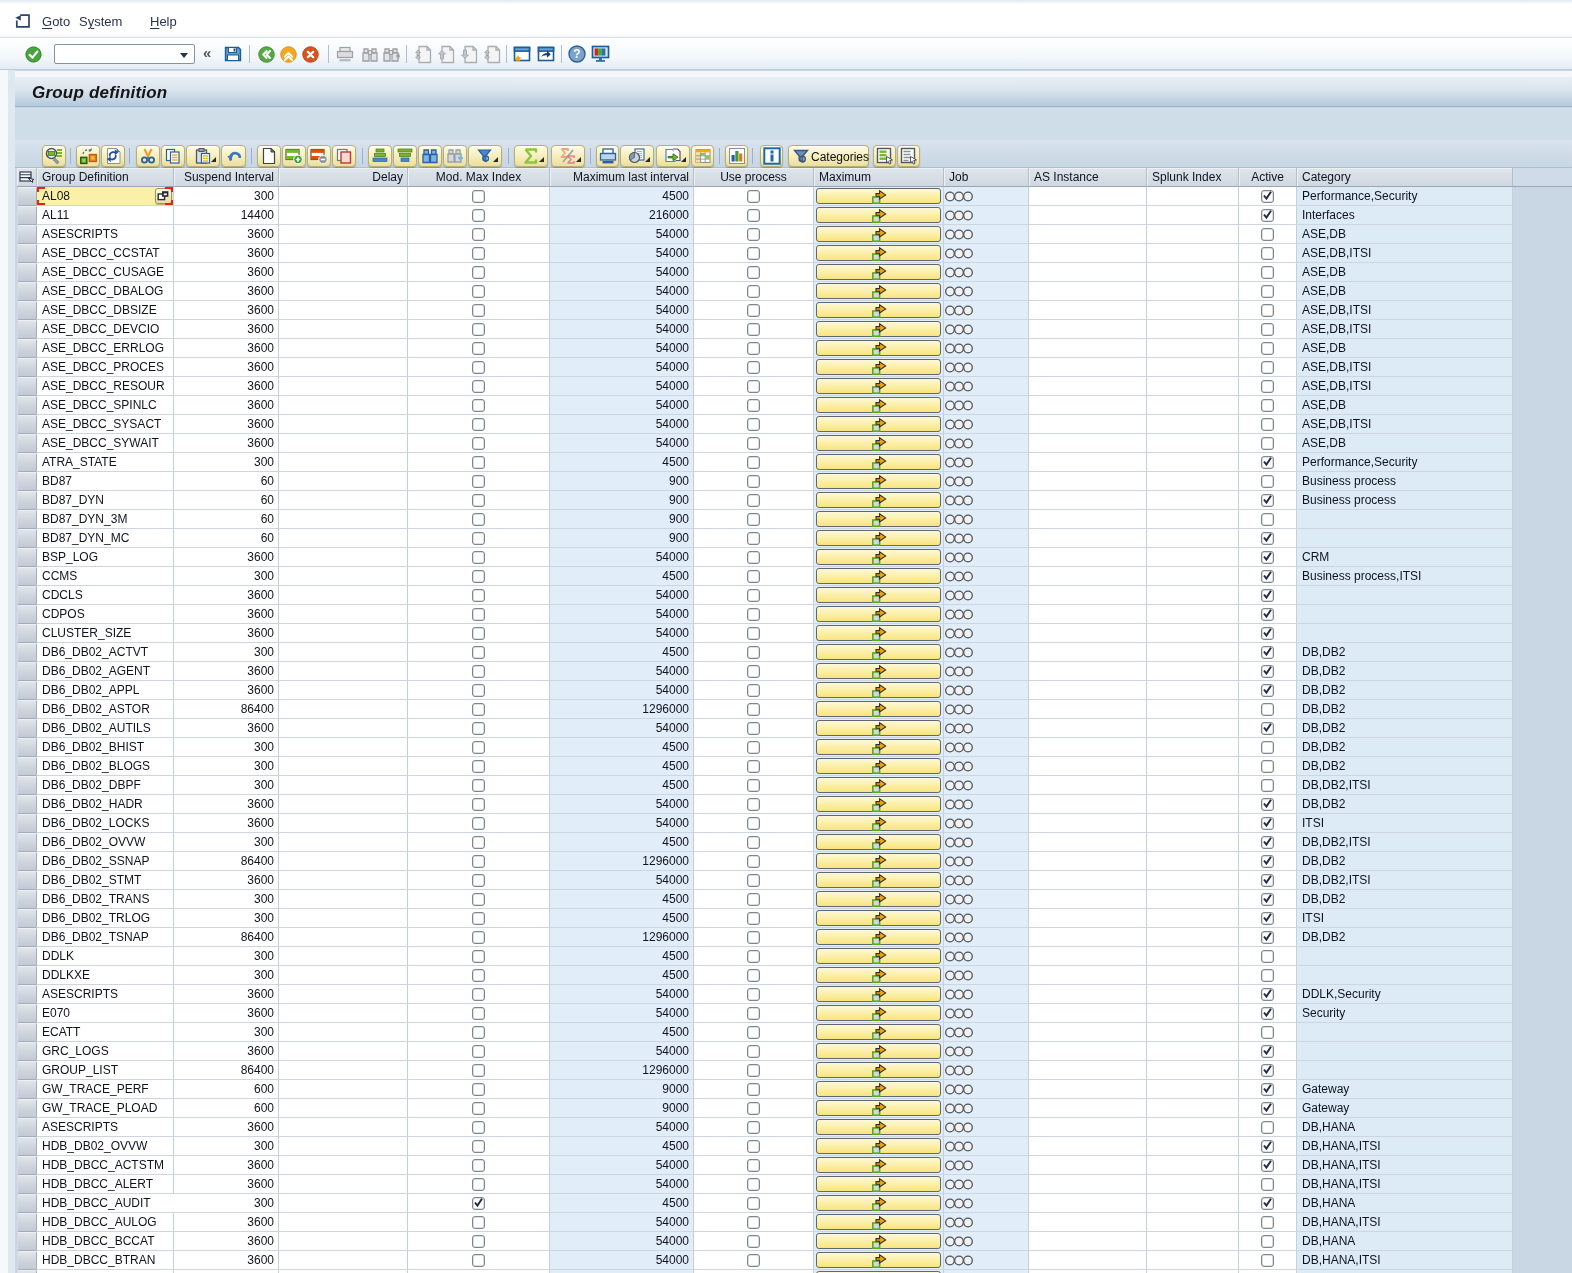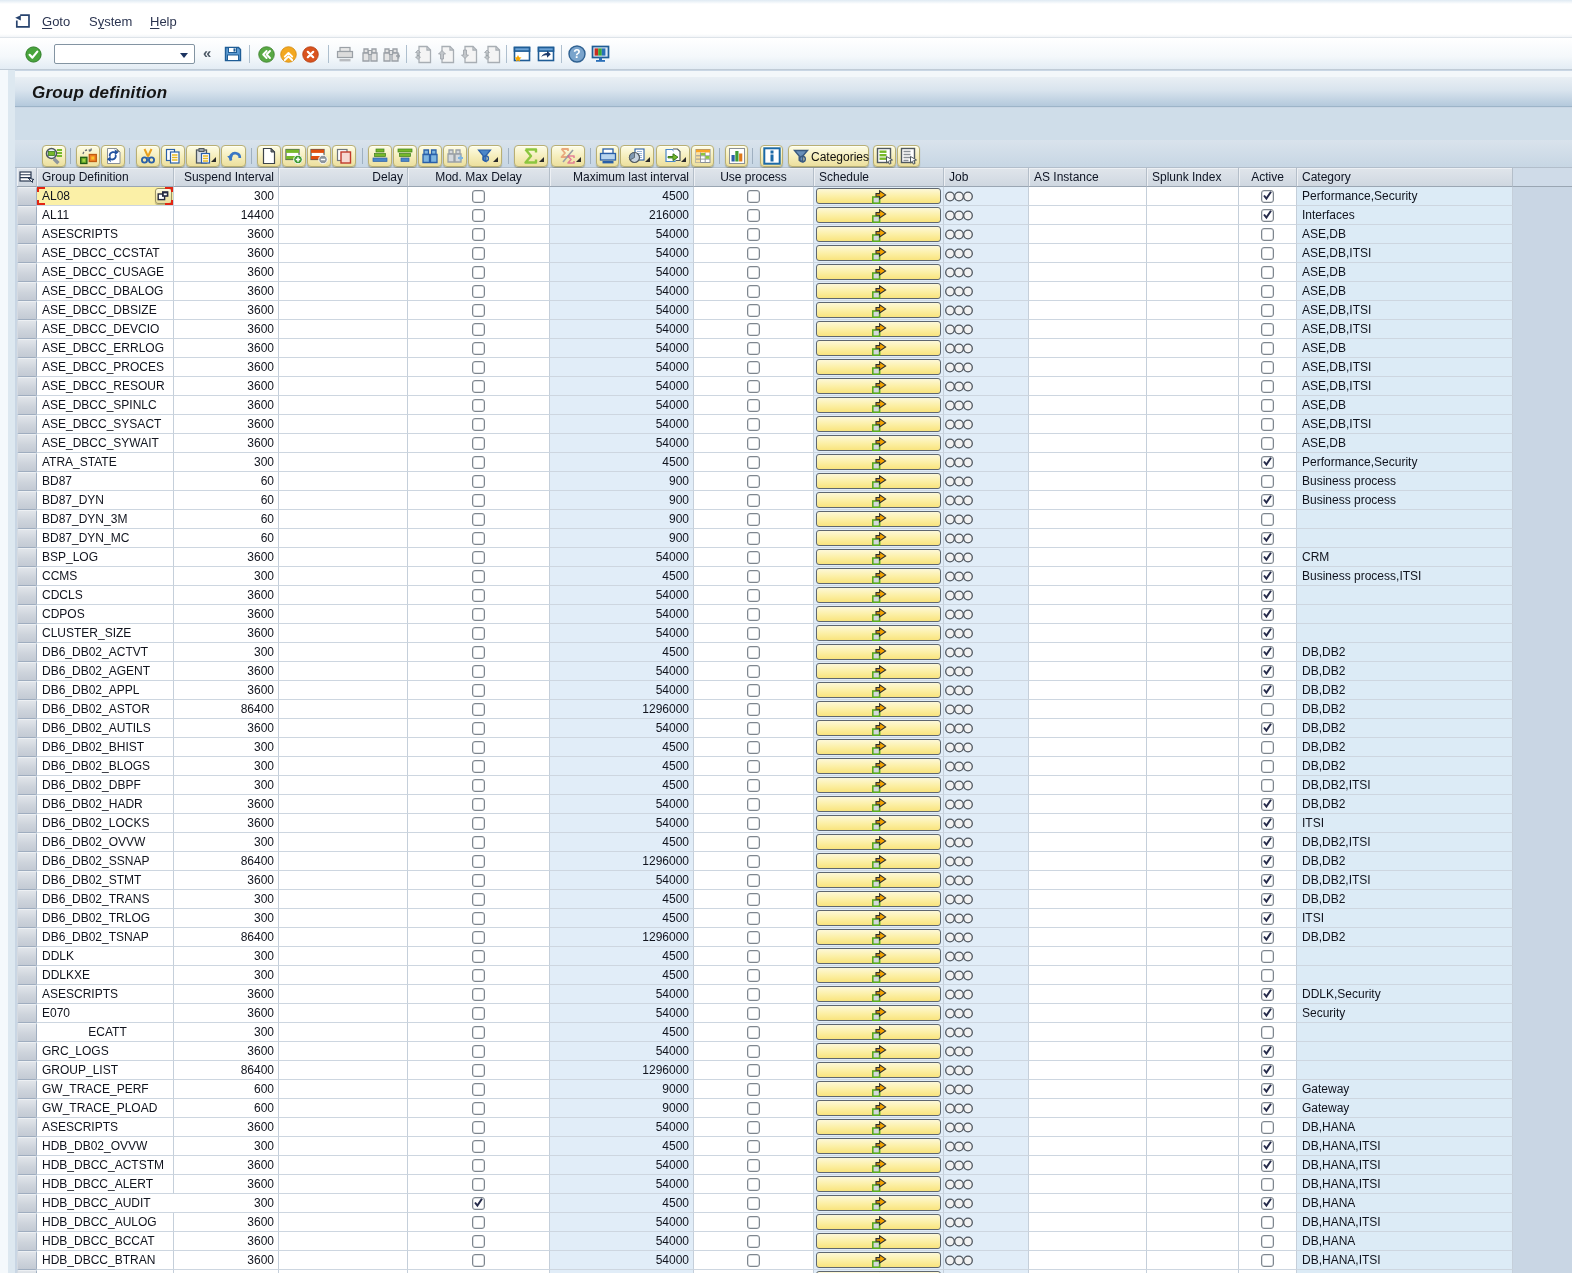--- a/index.html
+++ b/index.html
@@ -76,21 +76,21 @@
       <div class="t">Group definition</div>
     </div>
 <div class="abs" id="strip"></div>
 <div class="abs" id="tbar2"></div>
 <div class="abs" id="lmargin"></div>
 <svg class="abs" style="left:14px;top:14px" width="16" height="14" viewBox="0 0 16 14">
 <path d="M6.2 1.2 H15 V12.8 H2.8 V6.4" fill="none" stroke="#27436e" stroke-width="1.7"></path>
 <path d="M1.2 3.8 L6.8 1.2 L6.8 6.4 Z" fill="#27436e"></path>
 </svg>
 <div class="mitem" style="left:42px"><u>G</u>oto</div>
-<div class="mitem" style="left:89px">S<u>y</u>stem</div>
+<div class="mitem" style="left:79px">S<u>y</u>stem</div>
 <div class="mitem" style="left:150px"><u>H</u>elp</div>
 <svg class="abs" style="left:25px;top:46px" width="17" height="17" viewBox="0 0 17 17">
 <circle cx="8.5" cy="8.5" r="7.6" fill="#48a43c" stroke="#2e7d27" stroke-width="1"></circle>
 <path d="M4.6 8.8 L7.4 11.6 L12.3 5.6" fill="none" stroke="#fff" stroke-width="2.2" stroke-linecap="round" stroke-linejoin="round"></path>
 </svg>
 <div class="abs" id="cmdbox"></div>
 <div class="chev" style="left:203px">«</div>
 <svg class="abs" style="left:224px;top:45px" width="18" height="18" viewBox="0 0 18 18">
 <path d="M1.5 2.5 H14.5 L16.5 4.5 V15.5 H1.5 Z" fill="#5d9bd2" stroke="#1f5d96" stroke-width="1.4"></path>
 <rect x="4.5" y="2.5" width="8" height="5" fill="#fff" stroke="#1f5d96" stroke-width="1"></rect>
@@ -378,24 +378,24 @@
       <svg width="19" height="19" viewBox="0 0 19 19">
 <rect x="2" y="2" width="13" height="14" fill="#fff" stroke="#4f585f" stroke-width="1.4"></rect>
 <path d="M4 5 h7 M4 8 h7 M4 11 h7 M4 14 h5" stroke="#8a9097" stroke-width="1.3"></path>
 <path d="M11 10 L17 13.5 L14.2 14 L15.5 17 L13.8 17.6 L12.8 14.8 L11 16.5 Z" fill="#fff" stroke="#4f585f" stroke-width="1"></path>
 </svg>
     </div>
 <div class="hcell" style="left:17px;width:20px;padding-left:5px;"></div>
 <div class="hcell" style="left:37px;width:137px;padding-left:5px;">Group Definition</div>
 <div class="hcell" style="left:174px;width:105px;text-align:right;padding-right:4px;">Suspend Interval</div>
 <div class="hcell" style="left:279px;width:129px;text-align:right;padding-right:4px;">Delay</div>
-<div class="hcell" style="left:408px;width:142px;text-align:center;">Mod. Max Delay</div>
+<div class="hcell" style="left:408px;width:142px;text-align:center;">Mod. Max Index</div>
 <div class="hcell" style="left:550px;width:144px;text-align:right;padding-right:4px;">Maximum last interval</div>
 <div class="hcell" style="left:694px;width:120px;text-align:center;">Use process</div>
-<div class="hcell" style="left:814px;width:130px;padding-left:5px;">Schedule</div>
+<div class="hcell" style="left:814px;width:130px;padding-left:5px;">Maximum</div>
 <div class="hcell" style="left:944px;width:85px;padding-left:5px;">Job</div>
 <div class="hcell" style="left:1029px;width:118px;padding-left:5px;">AS Instance</div>
 <div class="hcell" style="left:1147px;width:92px;padding-left:5px;">Splunk Index</div>
 <div class="hcell" style="left:1239px;width:58px;text-align:center;">Active</div>
 <div class="hcell" style="left:1297px;width:216px;padding-left:5px;">Category</div>
 <div class="hcell" style="left:1513px;width:59px;border-right:none;background:#cfdbe8;box-shadow:none"></div>
 <svg class="abs" style="left:19px;top:171px" width="15" height="13" viewBox="0 0 15 13">
 <rect x="1" y="1" width="11" height="9" fill="#fff" stroke="#2b3a52" stroke-width="1.2"></rect>
 <path d="M1 3.8 H12 M1 6.6 H12" stroke="#2b3a52" stroke-width="1.1"></path>
 <path d="M9 7 L13.5 11.5 L13.5 8.8 L15 8.5 Z" fill="#fff" stroke="#2b3a52" stroke-width="1"></path>
@@ -1911,21 +1911,21 @@
 <div class="cell " style="left:1147px;top:1004px;width:92px;"></div>
 <div class="cell " style="left:1239px;top:1004px;width:58px;">
       <div class="cbx" style="left:22px">
         <svg width="11" height="11" viewBox="0 0 11 11" style="position:absolute;left:0px;top:-1px">
           <path d="M2 5.5 L4.4 8.5 L9 1.8" fill="none" stroke="#252a4a" stroke-width="2"></path>
         </svg>
       </div>
     </div>
 <div class="cell txt cat" style="left:1297px;top:1004px;width:216px;">Security</div>
 <div class="rsel" style="left:17px;top:1023px"></div>
-<div class="cell txt" style="left:37px;top:1023px;width:137px;text-align:center;">ECATT</div>
+<div class="cell txt" style="left:37px;top:1023px;width:137px;">ECATT</div>
 <div class="cell num" style="left:174px;top:1023px;width:105px;">300</div>
 <div class="cell num" style="left:279px;top:1023px;width:129px;"></div>
 <div class="cell " style="left:408px;top:1023px;width:142px;">
       <div class="cbx" style="left:64px"></div>
     </div>
 <div class="cell num ro" style="left:550px;top:1023px;width:144px;">4500</div>
 <div class="cell " style="left:694px;top:1023px;width:120px;">
       <div class="cbx" style="left:53px"></div>
     </div>
 <div class="cell ro" style="left:814px;top:1023px;width:130px;">

